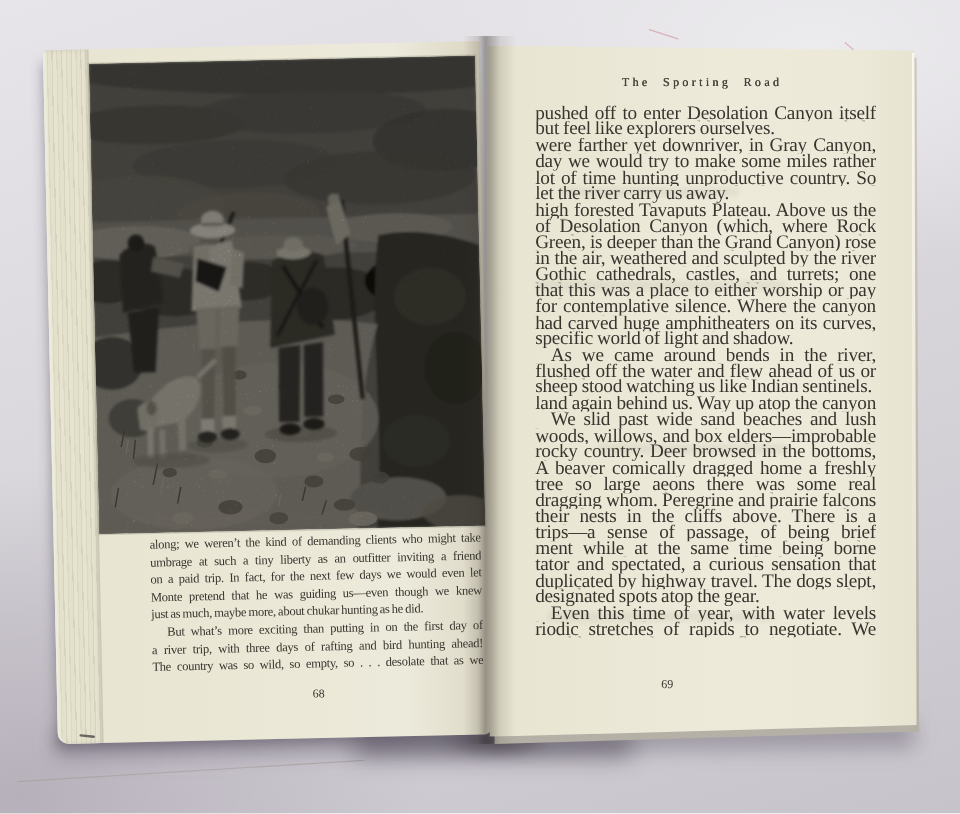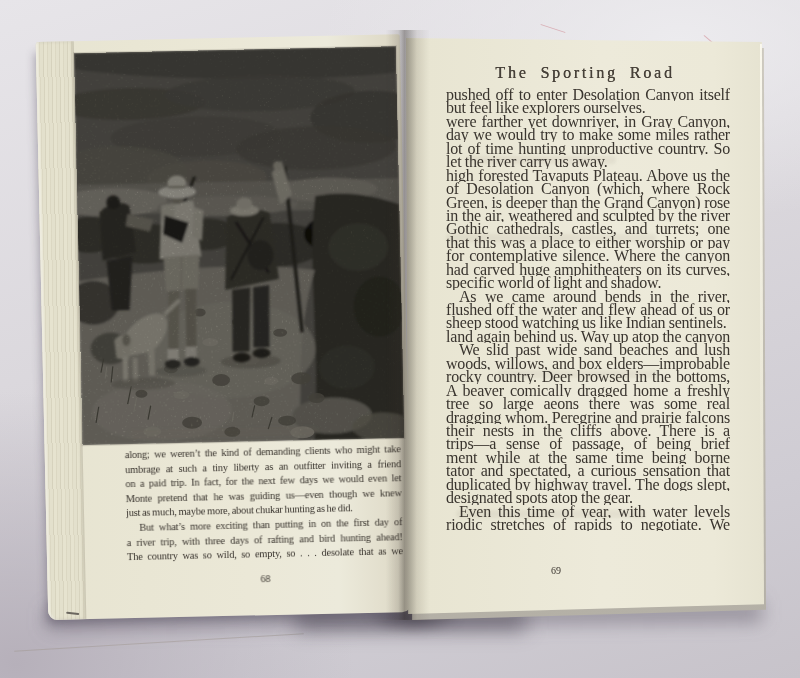--- a/index.html
+++ b/index.html
@@ -62,21 +62,21 @@
   .body-text .line{text-align:justify;text-align-last:justify;overflow:hidden;}
   .body-text .line.endline{text-align-last:left;}
   .body-text .line.indent{text-indent:13px;}
   .left-text{left:80px;top:408px;width:276px;
     font-size:10.5px;line-height:14.6px;letter-spacing:-.25px;word-spacing:-.6px;}
   .left-text .line{height:14.6px;}
   .right-text{left:40px;top:50px;width:284px;
     font-size:16px;line-height:13.45px;letter-spacing:-.2px;word-spacing:-.5px;}
   .right-text .line{height:13.45px;}
   .running-header{position:absolute;left:0;top:26px;width:100%;text-align:center;
-    font-size:16px;letter-spacing:2.8px;word-spacing:5px;color:#474139;
+    font-size:10px;letter-spacing:2.8px;word-spacing:5px;color:#474139;
     text-shadow:.25px 0 0 #474139;}
   .page-num{position:absolute;text-align:center;font-size:10px;color:#39342e;}
   .page-num-left{left:80px;top:536px;width:276px;}
   .page-num-right{left:8px;top:527px;width:284px;}
   
   .ghost{position:absolute;height:8px;border-radius:4px;
     background:rgba(118,108,88,.08);filter:blur(1.6px);}
   .g1{left:60px;top:118px;width:150px;}
   .g2{left:40px;top:196px;width:210px;}
   .g3{left:92px;top:332px;width:160px;}

